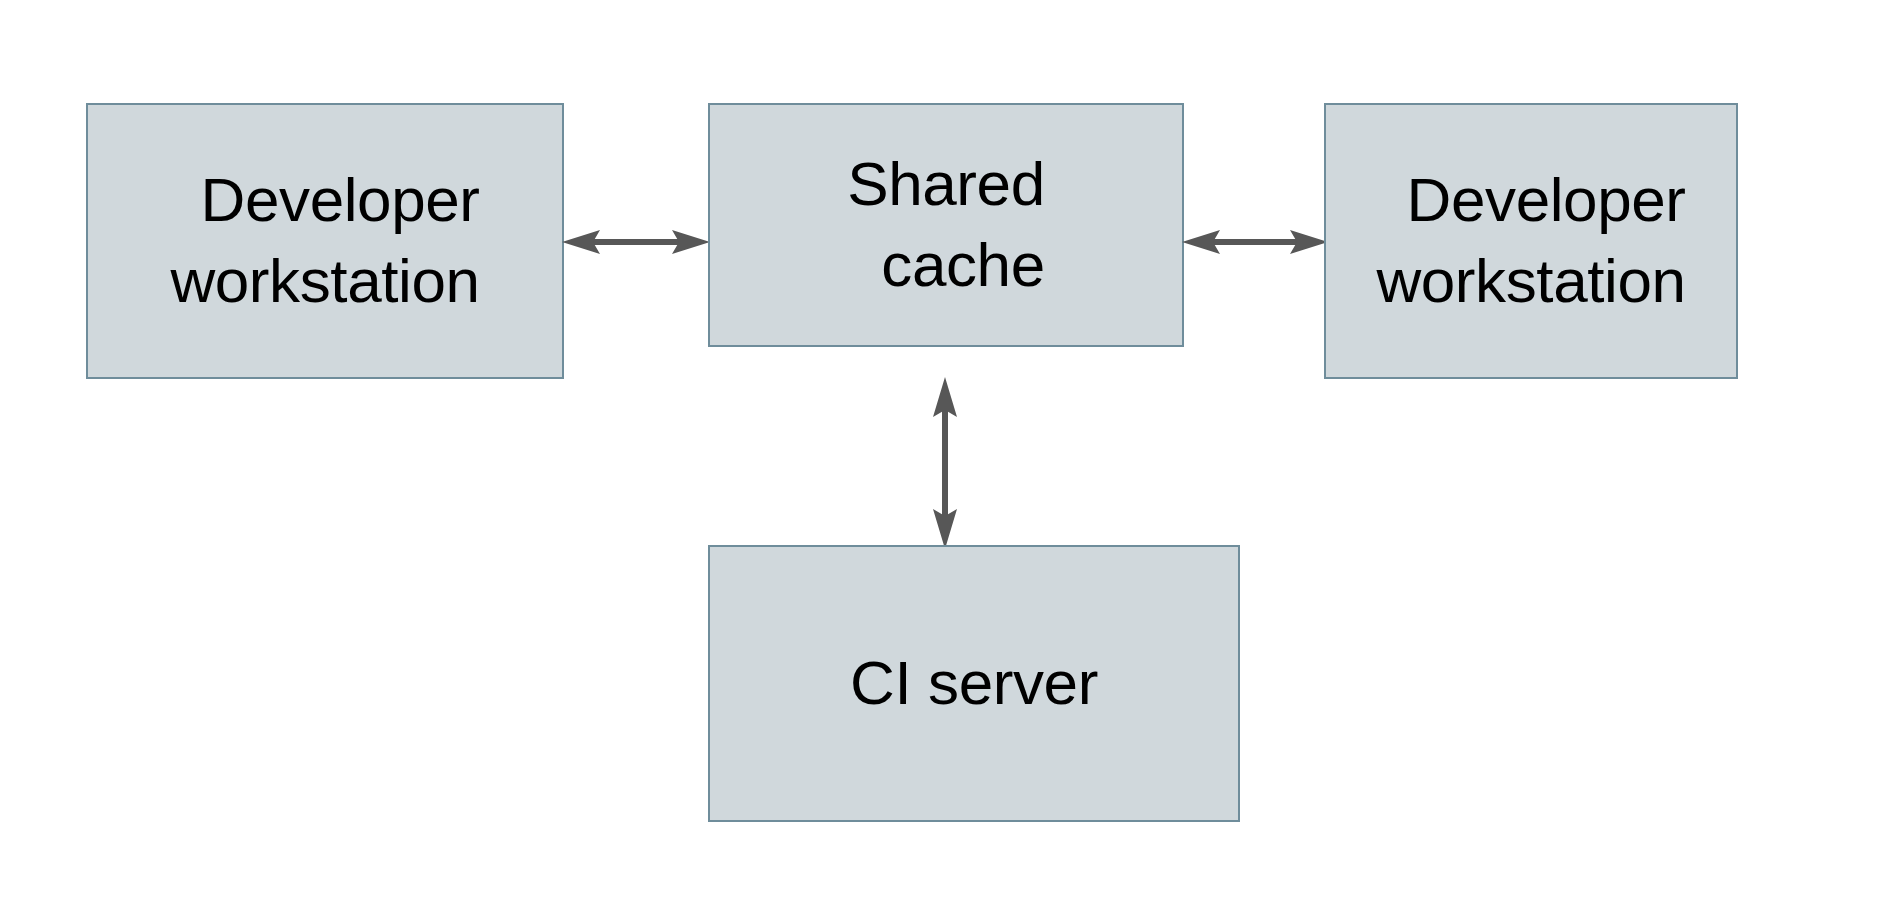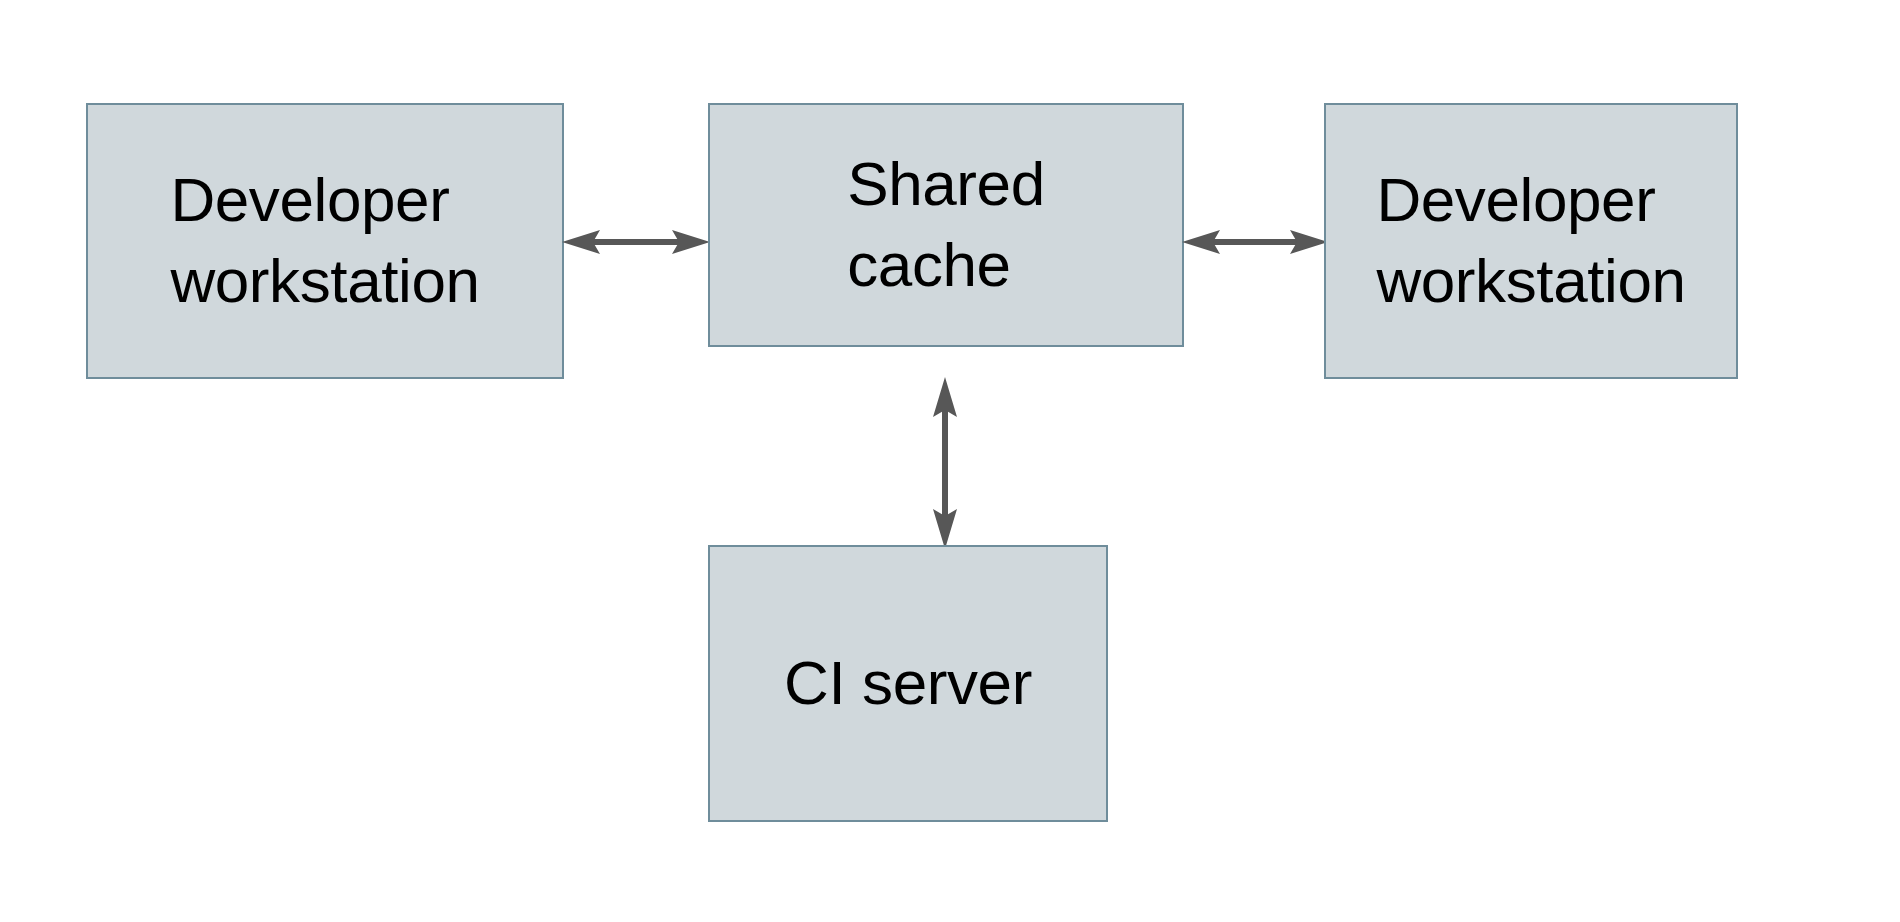--- a/index.html
+++ b/index.html
@@ -22,36 +22,36 @@
 
   
   .node {
     position: absolute;
     box-sizing: border-box;
     background: #d0d8dc;
     border: 2px solid #6f8d9b;
     display: flex;
     align-items: center;
     justify-content: center;
-    text-align: left;
+    text-align: right;
   }
   .node-label {
     font-size: 62px;
     line-height: 1.30;
     color: #000000;
     font-weight: 400;
     letter-spacing: -0.4px;
     white-space: pre-line;
     padding: 0 10px;
   }
 
   .node-dev-left     { left: 86px;   top: 103px; width: 478px; height: 276px; }
   .node-shared-cache { left: 708px;  top: 103px; width: 476px; height: 244px; }
   .node-dev-right    { left: 1324px; top: 103px; width: 414px; height: 276px; }
-  .node-ci-server    { left: 708px;  top: 545px; width: 400px; height: 277px; }
+  .node-ci-server    { left: 708px;  top: 545px; width: 532px; height: 277px; }
 
   .node-dev-right .node-label { padding: 0 4px; }
 
   
   .connector {
     position: absolute;
     overflow: visible;
   }
   .conn-left-mid  { left: 560px; top: 208px; width: 152px; height: 68px; }
   .conn-mid-right { left: 1180px; top: 208px; width: 150px; height: 68px; }

